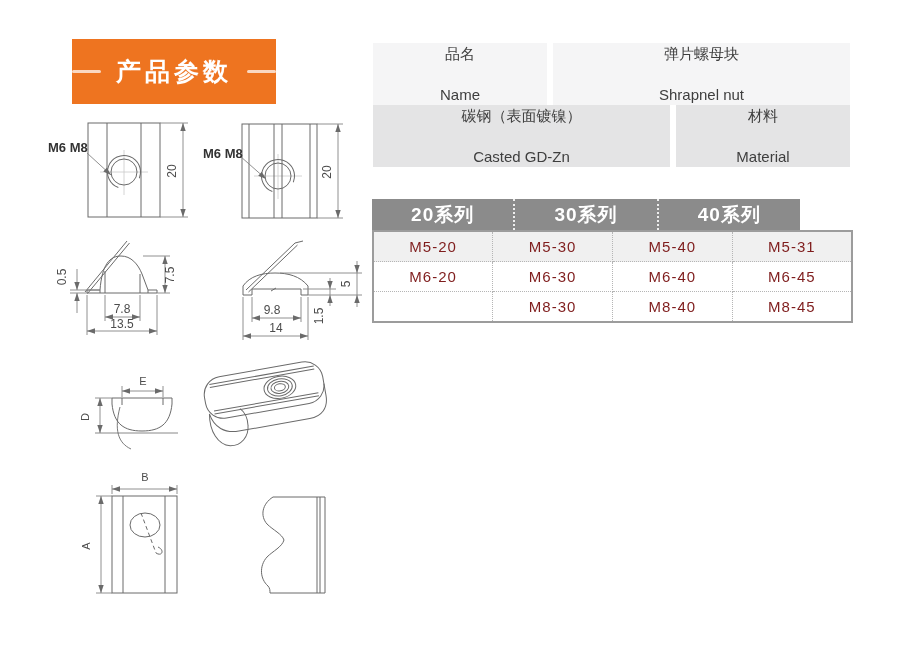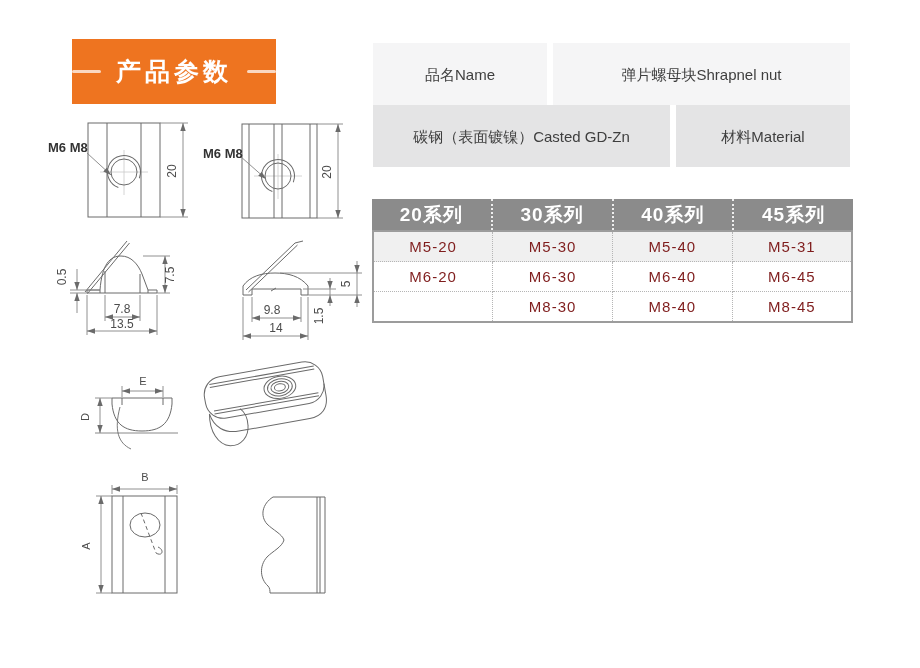--- a/index.html
+++ b/index.html
@@ -8,29 +8,29 @@
 
   
   .badge{position:absolute;left:72px;top:39px;width:204px;height:65px;
          background:var(--accent,#ee7420);display:flex;align-items:center;justify-content:center;gap:15px;}
   .badge .dash{width:34px;height:3px;background:rgba(255,255,255,.72);border-radius:2px;}
   .badge .badge-text{color:#fff;font-size:25px;font-weight:bold;letter-spacing:4px;white-space:nowrap;}
 
   
   .info-table{position:absolute;left:373px;top:43px;width:477px;}
   .info-row{display:flex;gap:6px;height:62px;}
-  .info-row .cell{display:flex;align-items:center;justify-content:center;
+  .info-row .cell{display:flex;flex-direction:column;align-items:center;justify-content:space-between;
                   color:#3e3e3e;font-size:15px;line-height:21px;text-align:center;}
   .cell.c1{width:174px;}
   .cell.c2{flex:1;}
   .info-row.r0 .cell{background:#f5f5f6;}
   .info-row.r1 .cell{background:#e4e4e5;}
 
   
-  .series-head{position:absolute;left:372px;top:199px;width:481px;height:31px;display:flex;
+  .series-head{position:absolute;left:372px;top:199px;width:428px;height:31px;display:flex;
                background:var(--table-header-bg,#8b8b8b);box-sizing:border-box;}
   .series-head .hcell{flex:1;display:flex;align-items:center;justify-content:center;
                       color:#fff;font-weight:bold;font-size:19px;letter-spacing:1px;}
   .series-head .hcell + .hcell{border-left:2px dotted rgba(255,255,255,.85);}
   .series-body{position:absolute;left:372px;top:230px;width:481px;border-collapse:collapse;
                table-layout:fixed;border:2px solid #9c9c9c;}
   .series-body td{height:27px;text-align:center;font-size:15px;color:#7f1d1d;letter-spacing:1px;
                   background:#fff;border:1px dotted #b5b5b5;}
   .series-body tr:first-child td{background:#f0f0f0;}
 
@@ -241,21 +241,20 @@
         <div>材料</div>
         <div>Material</div>
       </div>
     </div>
   </div>
 
   <div class="series-head">
     <div class="hcell">20系列</div>
     <div class="hcell">30系列</div>
     <div class="hcell">40系列</div>
-    <div class="hcell">45系列</div>
   </div>
   <table class="series-body">
     <tbody>
       <tr>
         <td>M5-20</td>
         <td>M5-30</td>
         <td>M5-40</td>
         <td>M5-31</td>
       </tr>
       <tr>

